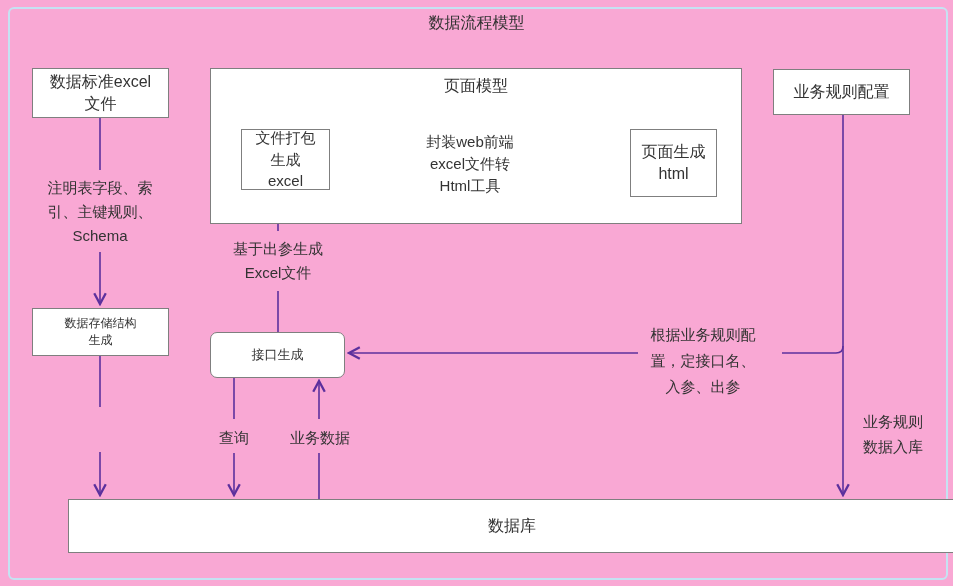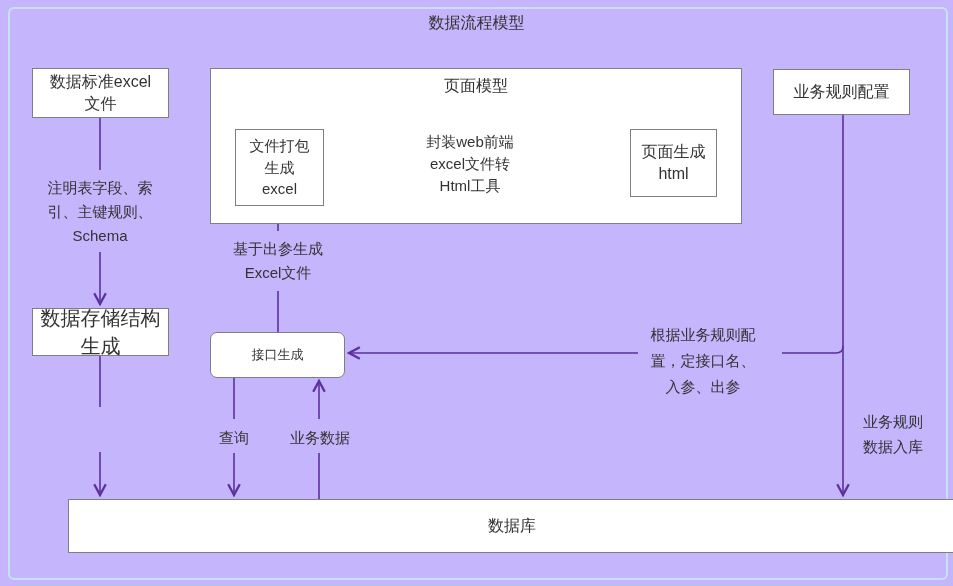--- a/index.html
+++ b/index.html
@@ -1,19 +1,19 @@
 <!DOCTYPE html>
 <html style="--arrow: #5c309d; --box-border: #7f7f7f; --outer-border: #c5e2f2; --text: #333333;"><head>
 <meta charset="utf-8">
 <style>
   html, body { margin: 0; padding: 0; background: #ffffff; }
   #stage {
     position: relative;
     width: 953px; height: 586px;
-    background: #c4b5fd;
+    background: #f9a8d4;
     font-family: "Liberation Sans", sans-serif;
     color: var(--text, #333);
     overflow: hidden;
   }
   .frame {
     position: absolute;
     left: 8px; top: 7px; width: 936px; height: 569px;
     border: 2px solid var(--outer-border, #c5e2f2);
     border-radius: 6px;
   }
@@ -36,24 +36,24 @@
     font-size: 15px;
     line-height: 1.4;
     box-sizing: border-box;
   }
   .node-data-standard    { left: 32px;  top: 68px;  width: 137px; height: 50px; font-size: 16px; }
   .node-page-model       { left: 210px; top: 68px;  width: 532px; height: 156px; }
   .page-model-label {
     position: absolute; left: 0; top: 6px; width: 100%;
     text-align: center; font-size: 16px;
   }
-  .node-file-package     { left: 235px; top: 129px; width: 89px;  height: 77px; line-height: 1.45; }
+  .node-file-package     { left: 241px; top: 129px; width: 89px;  height: 61px; line-height: 1.45; }
   .node-page-gen-html    { left: 630px; top: 129px; width: 87px;  height: 68px; font-size: 16px; }
   .node-rule-config      { left: 773px; top: 69px;  width: 137px; height: 46px; font-size: 16px; }
-  .node-data-storage     { left: 32px;  top: 308px; width: 137px; height: 48px; font-size: 20px; }
+  .node-data-storage     { left: 32px;  top: 308px; width: 137px; height: 48px; font-size: 12px; }
   .node-api-gen          { left: 210px; top: 332px; width: 135px; height: 46px; font-size: 13px; border-radius: 7px; }
   .node-database         { left: 33px;  top: 499px; width: 888px; height: 54px; font-size: 16px; margin-left: 35px; }
   .edge-label {
     position: absolute;
     text-align: center;
     white-space: pre-line;
     font-size: 15px;
     line-height: 1.5;
     color: var(--text, #333);
     background: transparent;

